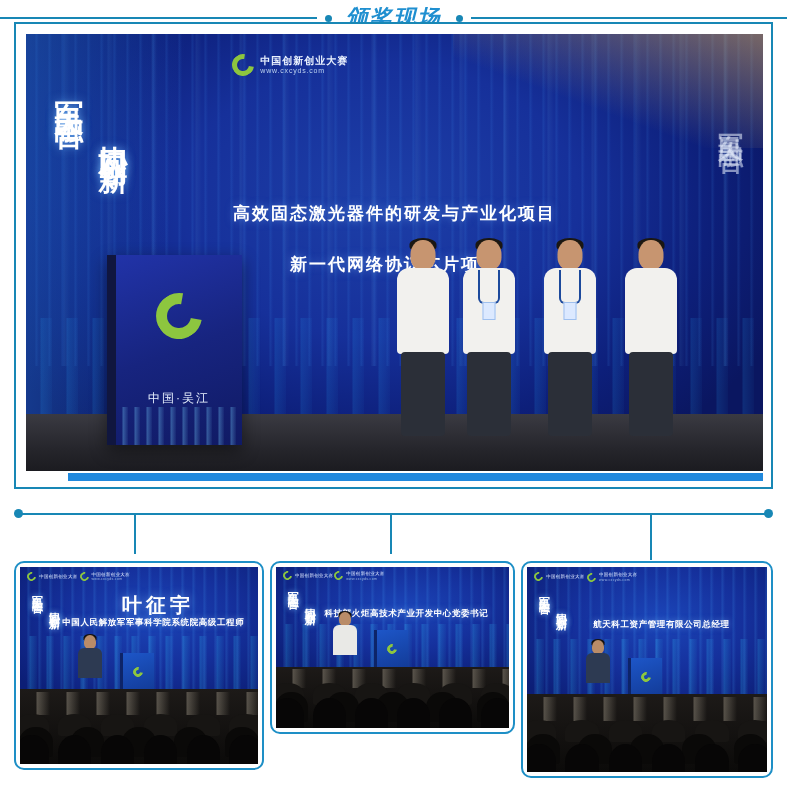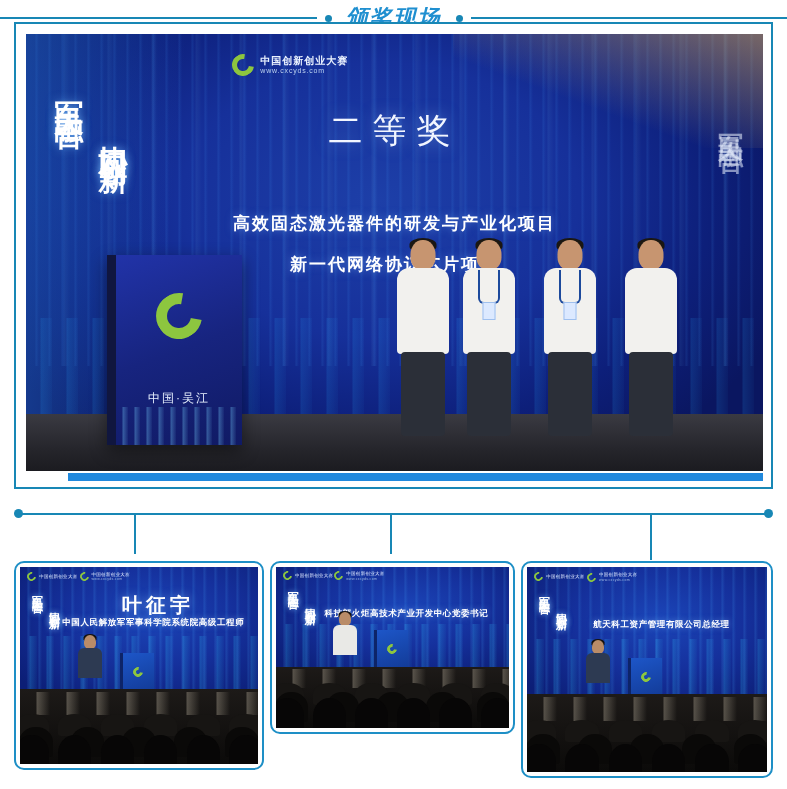--- a/index.html
+++ b/index.html
@@ -109,21 +109,21 @@
     position: absolute; left: 0; top: 17%; width: 100%;
     text-align: center; color: #f2f6ff;
     font-size: 34px; font-weight: 300; letter-spacing: 10px;
     text-shadow: 0 0 16px rgba(150,200,255,.55);
   }
   .proj-line {
     position: absolute; width: 100%; text-align: center;
     color: #ffffff; font-weight: bold; letter-spacing: 2px;
     text-shadow: 0 0 8px rgba(120,180,255,.5);
   }
-  .proj-1 { top: 38.5%; font-size: 17px; margin-top: 10px; }
+  .proj-1 { top: 38.5%; font-size: 17px; }
   .proj-2 { top: 50%; font-size: 17px; }
 
   .vert-left {
     position: absolute; left: 3.2%; top: 10%;
     display: flex; align-items: flex-start; gap: 4px;
   }
   .vert-col {
     writing-mode: vertical-rl;
     color: #ffffff; font-weight: bold; letter-spacing: 6px;
     text-shadow: 0 0 10px rgba(120,190,255,.6);
@@ -354,21 +354,20 @@
             <div class="l2">www.cxcyds.com</div>
           </div>
         </div>
 
         <div class="vert-left">
           <div class="vert-col vert-a">军民融合</div>
           <div class="vert-col vert-b">协同创新</div>
         </div>
         <div class="vert-right">军民融合</div>
 
-        <div class="award-title">二等奖</div>
         <div class="proj-line proj-1">高效固态激光器件的研发与产业化项目</div>
         <div class="proj-line proj-2">新一代网络协议芯片项目</div>
 
         <div class="stage-floor"></div>
 
         <div class="podium">
           <div class="podium-c"></div>
           <div class="podium-txt">中国·吴江</div>
           <div class="podium-city"></div>
         </div>

